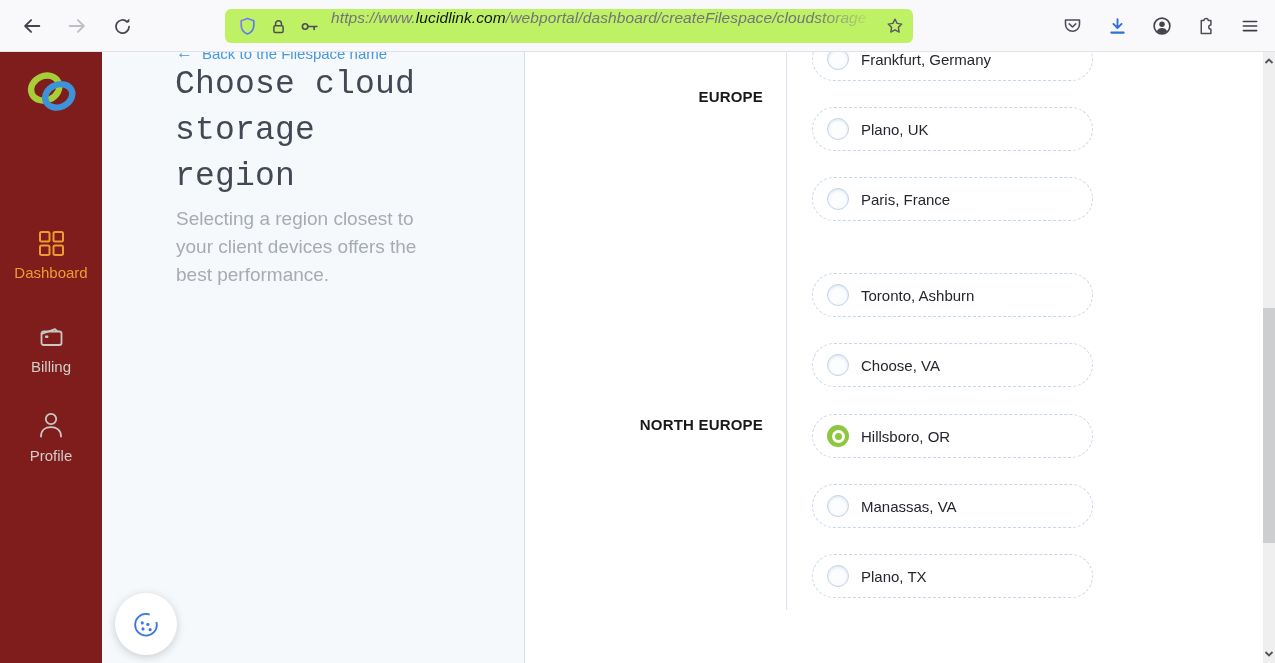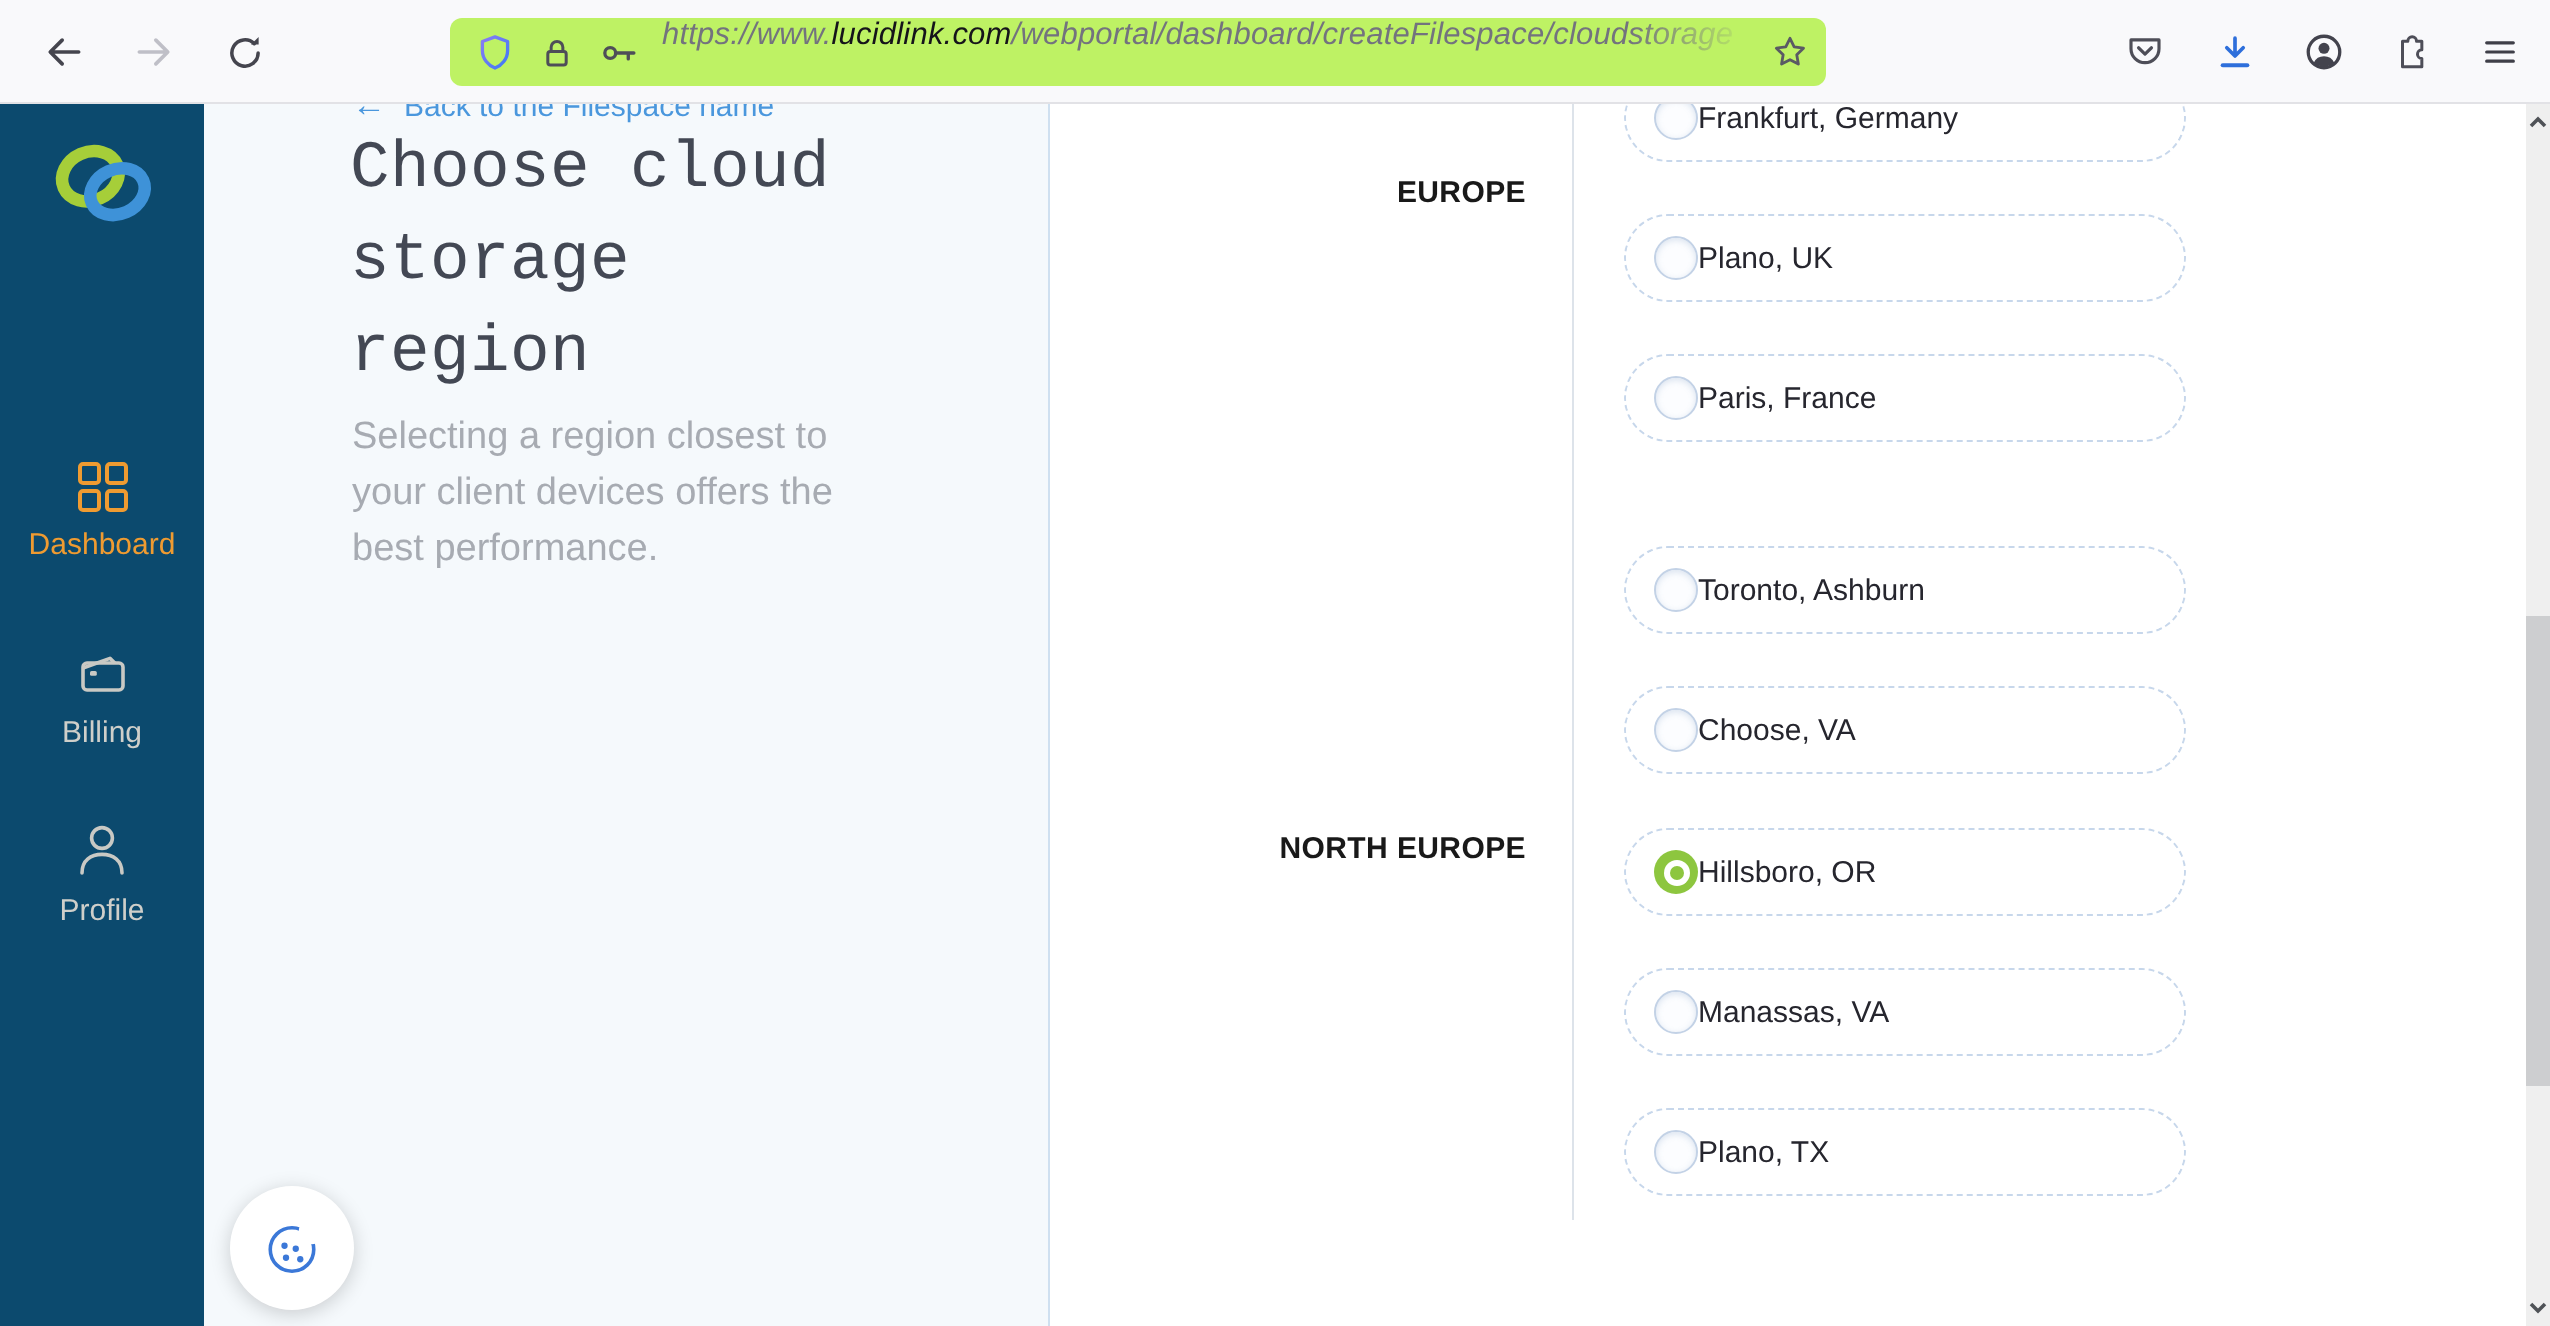--- a/index.html
+++ b/index.html
@@ -21,21 +21,21 @@
             mask-image:linear-gradient(to right,#000 88%,transparent 99%); }
   .url-text .dim { color:#73737e; }
   .url-text .dom { color:#15141a; }
   .star-btn { display:flex; align-items:center; margin-left:4px; }
 
   
   .app { position:relative; width:1275px; height:611px; background:#fff; }
 
   
   .sidebar { position:absolute; left:0; top:0; width:102px; height:611px;
-    background:#0c4a6e; z-index:5;padding-left:33px; }
+    background:#7f1d1d; z-index:5;padding-left:33px; }
   .logo { position:absolute; left:50%; top:10px; transform:translateX(-50%); }
   .side-item { position:absolute; left:0; width:102px; display:flex;
     flex-direction:column; align-items:center; cursor:pointer; }
   .side-item .lbl { margin-top:7px; font-size:15px; color:#cfcfca;
     text-align:center; line-height:18px; width:86px; }
   .side-item.active .lbl { color:#ef9b31; }
 
   
   .left-panel { position:absolute; left:102px; top:0; width:423px; height:611px;
     background:#f5f9fc; border-right:1px solid #cfe0f0; overflow:hidden; }
@@ -69,21 +69,21 @@
   .radio { width:22px; height:22px; border-radius:50%; margin-left:14px;
     border:1px solid #c3d2e6; background:#fcfdff;
     box-shadow:inset 0 1px 3px rgba(120,150,190,.25); }
   .pill.selected .radio { border:none; background:#8dc63f; box-shadow:none;
     display:flex; align-items:center; justify-content:center; }
   .radio-ring { display:none; }
   .pill.selected .radio-ring { display:flex; width:13px; height:13px;
     border-radius:50%; background:#fff; align-items:center; justify-content:center; }
   .pill.selected .radio-dot { width:7px; height:7px; border-radius:50%;
     background:#8dc63f; }
-  .pill .p-lbl { font-size:15px; color:#26262e; }
+  .pill .p-lbl { margin-left:12px; font-size:15px; color:#26262e; }
 
   
   .scrollbar { position:absolute; right:0; top:0; width:12px; height:611px;
     background:#efefef; z-index:30; }
   .sb-thumb { position:absolute; left:0; top:256px; width:12px; height:235px;
     background:#cdced0; }
   .sb-arrow { position:absolute; left:0; width:12px; height:14px; display:flex;
     align-items:center; justify-content:center; }
 </style>
 </head>

